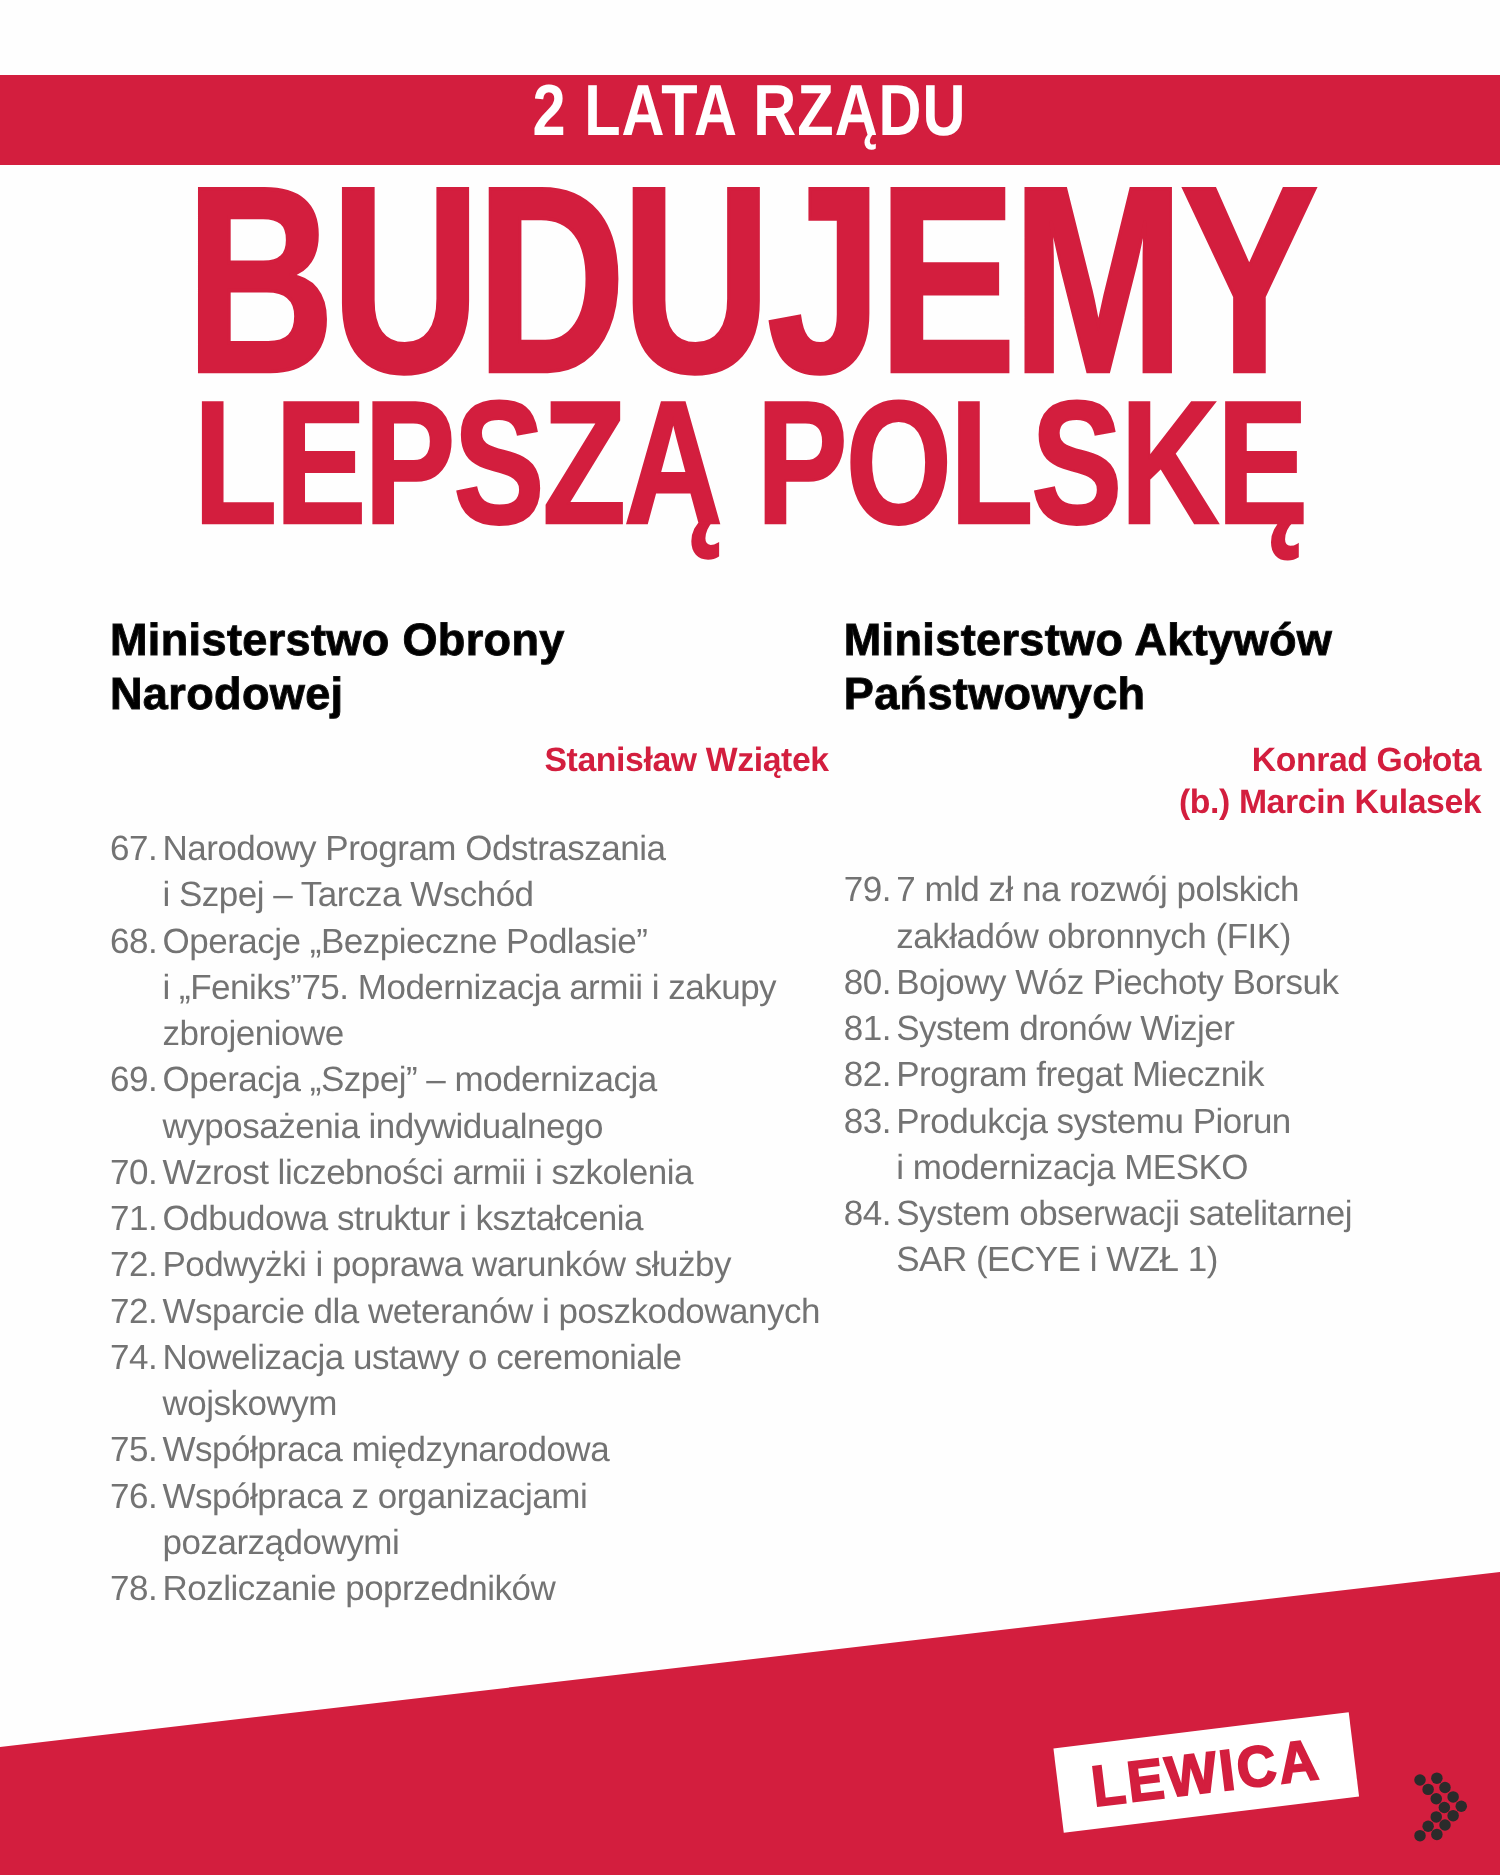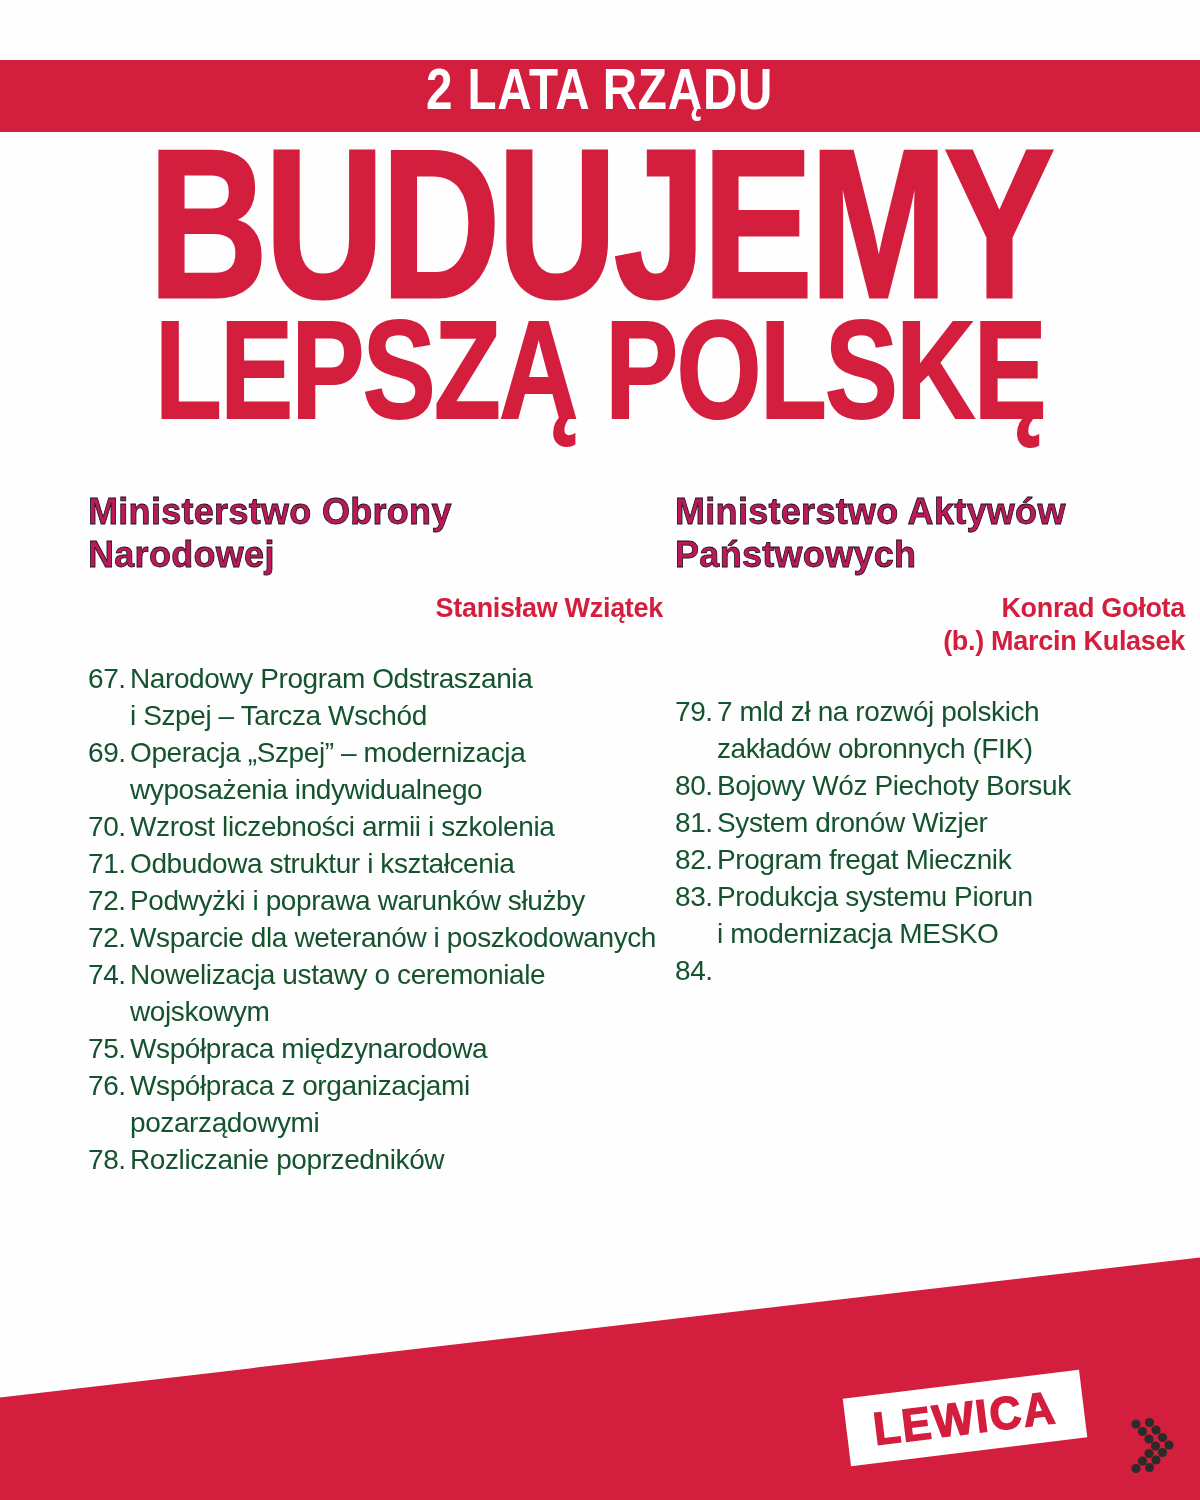--- a/index.html
+++ b/index.html
@@ -32,28 +32,28 @@
     top:300px; font-size:140px; letter-spacing:-2px;
     transform:scaleX(.78); transform-origin:50% 0;
     -webkit-text-stroke:2px var(--red);
   }
   
   .col { position:absolute; top:490px; }
   .col-left  { left:88px;  width:575px; }
   .col-right { left:675px; width:510px; }
   .ministry {
     font-size:36px; font-weight:800; line-height:43px; letter-spacing:.3px;
-    color:#be185d; white-space:pre-line;
+    color:#000000; white-space:pre-line;
     -webkit-text-stroke:.8px #141414;
   }
   .ministers {
     margin-top:16px; color:var(--red); font-size:27px; font-weight:700;
     line-height:33px; white-space:pre-line; letter-spacing:-0.3px;text-align:right;
   }
-  .items { margin-top:35px; font-size:28px; line-height:37px; letter-spacing:-0.4px; color:#14532d; }
+  .items { margin-top:35px; font-size:28px; line-height:37px; letter-spacing:-0.4px; color:#737373; }
   .item { position:relative; padding-left:42px; white-space:pre-line; }
   .item .num { position:absolute; left:0; top:0; }
   
   .band {
     position:absolute; left:0; top:1250px; width:1200px; height:250px;
     background:var(--red);
     clip-path:polygon(0 59%, 100% 3%, 100% 100%, 0 100%);
   }
   .logo {
     position:absolute; left:846px; top:1384px; width:238px; height:68px;
@@ -78,20 +78,23 @@
   <div class="title-line1">BUDUJEMY</div>
   <div class="title-line2">LEPSZĄ POLSKĘ</div>
 
   <div class="col col-left">
     <div class="ministry">Ministerstwo Obrony
 Narodowej</div>
     <div class="ministers">Stanisław Wziątek</div>
     <div class="items">
         <div class="item"><span class="num">67.</span><span class="txt">Narodowy Program Odstraszania
 i Szpej – Tarcza Wschód</span></div>
+        <div class="item"><span class="num">68.</span><span class="txt">Operacje „Bezpieczne Podlasie”
+i „Feniks”75. Modernizacja armii i zakupy
+zbrojeniowe</span></div>
         <div class="item"><span class="num">69.</span><span class="txt">Operacja „Szpej” – modernizacja
 wyposażenia indywidualnego</span></div>
         <div class="item"><span class="num">70.</span><span class="txt">Wzrost liczebności armii i szkolenia</span></div>
         <div class="item"><span class="num">71.</span><span class="txt">Odbudowa struktur i kształcenia</span></div>
         <div class="item"><span class="num">72.</span><span class="txt">Podwyżki i poprawa warunków służby</span></div>
         <div class="item"><span class="num">72.</span><span class="txt">Wsparcie dla weteranów i poszkodowanych</span></div>
         <div class="item"><span class="num">74.</span><span class="txt">Nowelizacja ustawy o ceremoniale
 wojskowym</span></div>
         <div class="item"><span class="num">75.</span><span class="txt">Współpraca międzynarodowa</span></div>
         <div class="item"><span class="num">76.</span><span class="txt">Współpraca z organizacjami pozarządowymi</span></div>
@@ -105,21 +108,22 @@
     <div class="ministers">Konrad Gołota
 (b.) Marcin Kulasek</div>
     <div class="items">
         <div class="item"><span class="num">79.</span><span class="txt">7 mld zł na rozwój polskich
 zakładów obronnych (FIK)</span></div>
         <div class="item"><span class="num">80.</span><span class="txt">Bojowy Wóz Piechoty Borsuk</span></div>
         <div class="item"><span class="num">81.</span><span class="txt">System dronów Wizjer</span></div>
         <div class="item"><span class="num">82.</span><span class="txt">Program fregat Miecznik</span></div>
         <div class="item"><span class="num">83.</span><span class="txt">Produkcja systemu Piorun
 i modernizacja MESKO</span></div>
-        <div class="item"><span class="num">84.</span></div>
+        <div class="item"><span class="num">84.</span><span class="txt">System obserwacji satelitarnej
+SAR (ECYE i WZŁ 1)</span></div>
       </div>
   </div>
 
   <div class="band"></div>
 
   <div class="logo">
     <div class="logo-text">LEWICA</div>
   </div>
 
   <svg class="dots" viewBox="0 0 72 72" xmlns="http://www.w3.org/2000/svg">

